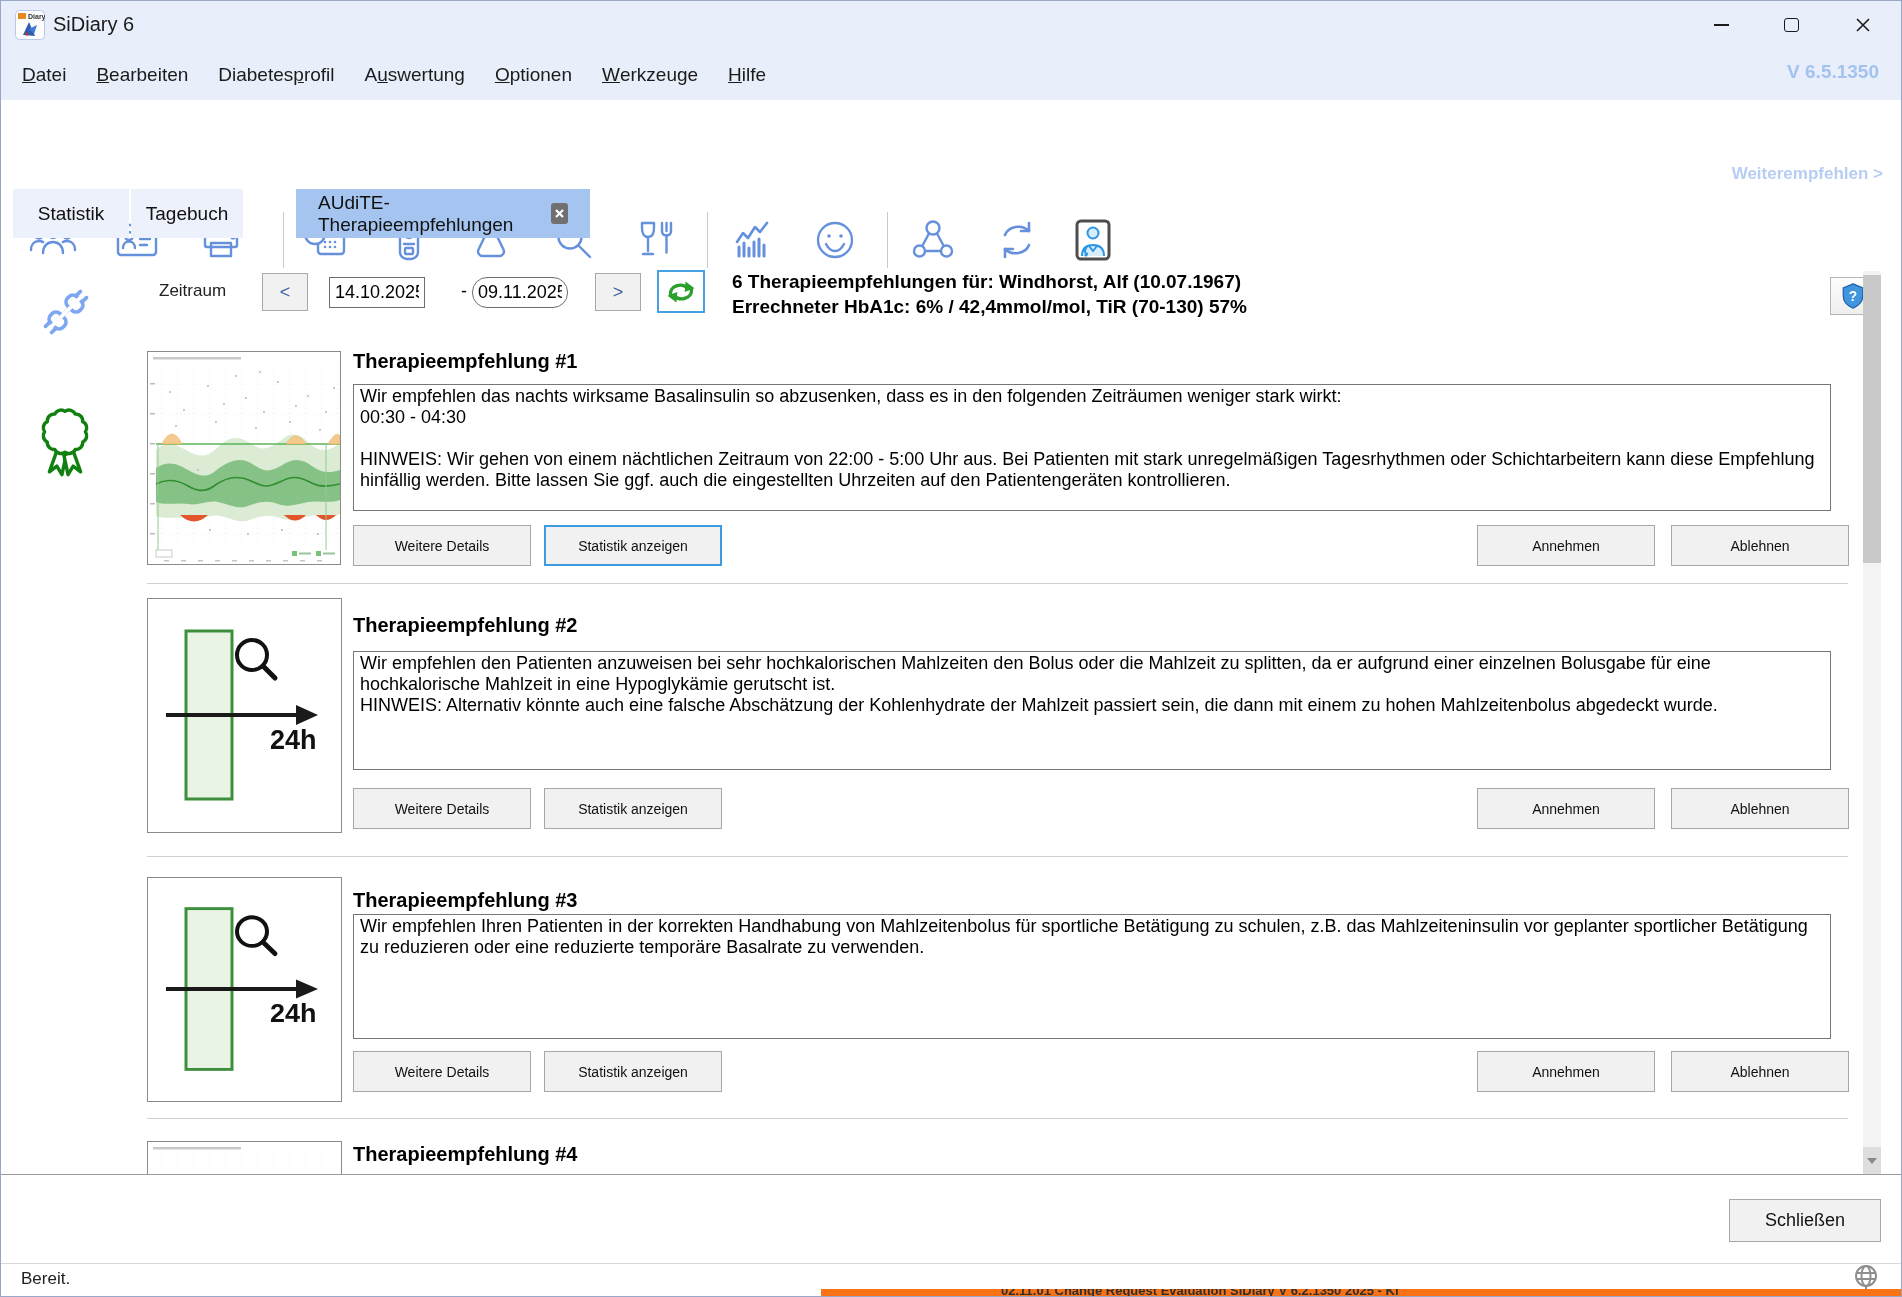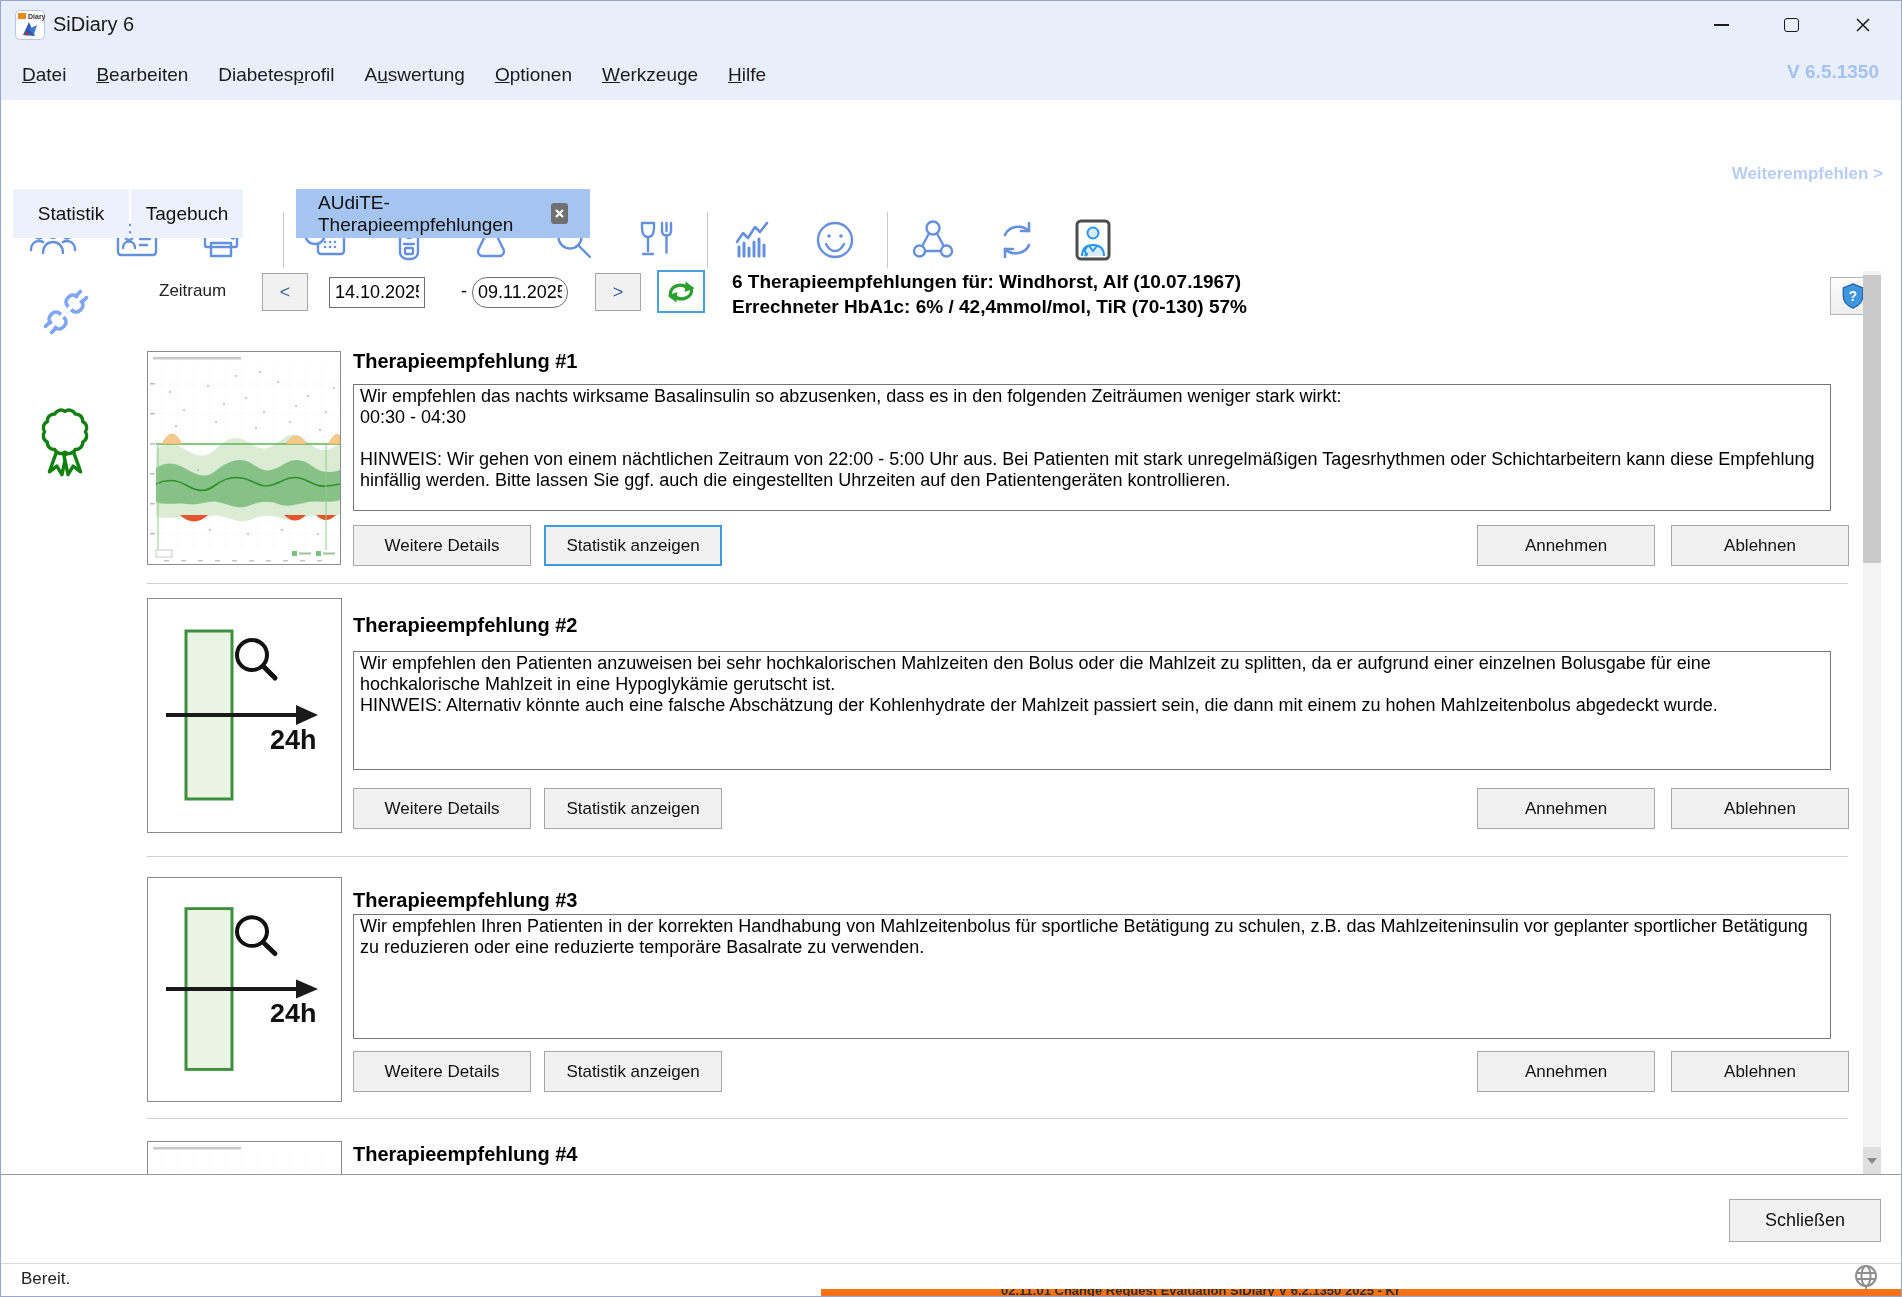--- a/index.html
+++ b/index.html
@@ -12,21 +12,21 @@
   .menubar{position:absolute;left:0;top:48px;width:100%;height:51px;background:#e9eefb;display:flex;align-items:center;font-size:19px;color:#1b1b1b;padding-left:6px;box-sizing:border-box}
   .menu-item{padding:0 15px;height:100%;display:flex;align-items:center;cursor:default}
   .version{position:absolute;right:22px;top:60px;font-size:19px;font-weight:bold;color:#a3c2ef}
   .toolbar{position:absolute;left:0;top:99px;width:100%;height:89px;background:#fff}
   .ticon{position:absolute;top:116px;width:48px;height:48px}
   .tsep{position:absolute;top:112px;width:1px;height:56px;background:#c9c9c9}
   .promo{position:absolute;right:18px;top:163px;font-size:17px;font-weight:bold;color:#b7cdf3}
   .tab{position:absolute;top:188px;height:49px;display:flex;align-items:center;padding:0 22px;font-size:19px;color:#111;background:#edf1fb;box-sizing:border-box}
   .tab.active{background:#a5c4f0}
   .tabclose{width:21px;height:21px;background:#707070;border-radius:3px;margin-left:18px;display:flex;align-items:center;justify-content:center}
-  .btn{position:absolute;background:#f1f1f1;border:1px solid #a7a7a7;font-size:17px;color:#111;display:flex;align-items:center;justify-content:center;box-sizing:border-box;font-family:inherit;cursor:default}
+  .btn{position:absolute;background:#f1f1f1;border:1px solid #a7a7a7;font-size:14px;color:#111;display:flex;align-items:center;justify-content:center;box-sizing:border-box;font-family:inherit;cursor:default}
   .btn.focus{border:2px solid #3f9be0}
   .card-title{position:absolute;font-size:20px;font-weight:bold;color:#000}
   .card-body{position:absolute;border:1px solid #767676;font-size:18px;line-height:21px;padding:1px 6px;white-space:pre-wrap;box-sizing:border-box;overflow:hidden;color:#000}
   .thumb{position:absolute;border:1px solid #8a8a8a;box-sizing:border-box;background:#7dd3fc;overflow:hidden}
   .sep{position:absolute;height:1px;background:#cfcfcf}
   .datefield{position:absolute;border:1px solid #6e6e6e;font-size:18px;font-family:inherit;padding:0 5px;box-sizing:border-box;color:#000;background:#fff}
   .hdr{position:absolute;left:731px;font-size:19px;font-weight:bold;color:#000;white-space:nowrap}
   .scroll-track{position:absolute;left:1862px;top:270px;width:18px;height:903px;background:#f3f3f3}
   .scroll-thumb{position:absolute;left:1862px;top:274px;width:18px;height:288px;background:#c9c9c9}
   .scroll-btn{position:absolute;left:1862px;top:1146px;width:18px;height:27px;background:#dedede;display:flex;align-items:center;justify-content:center}

